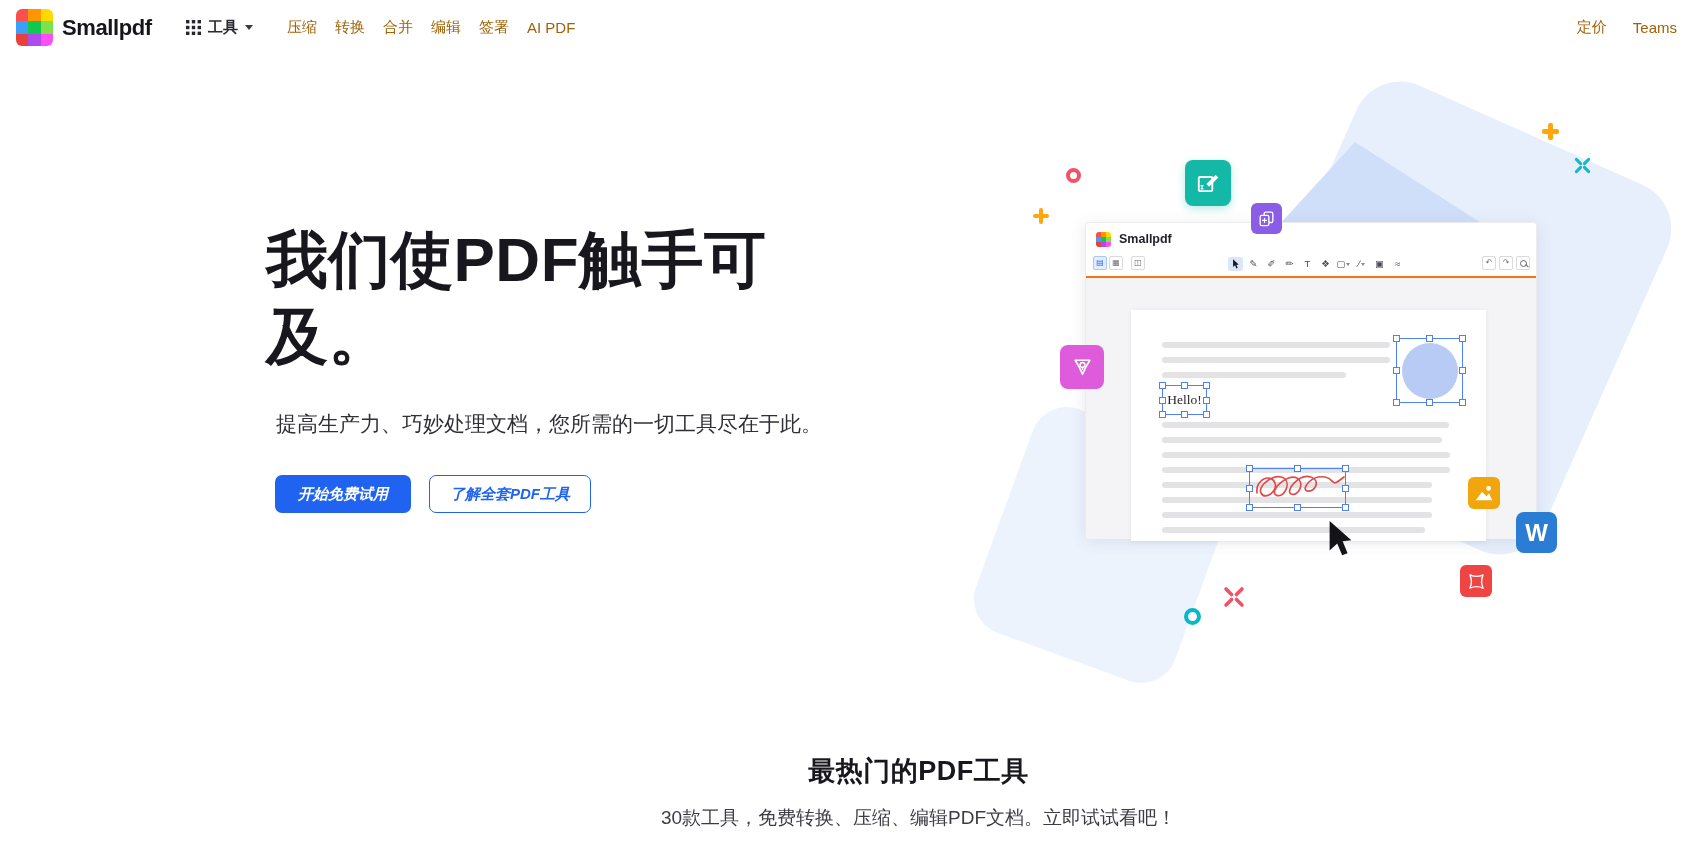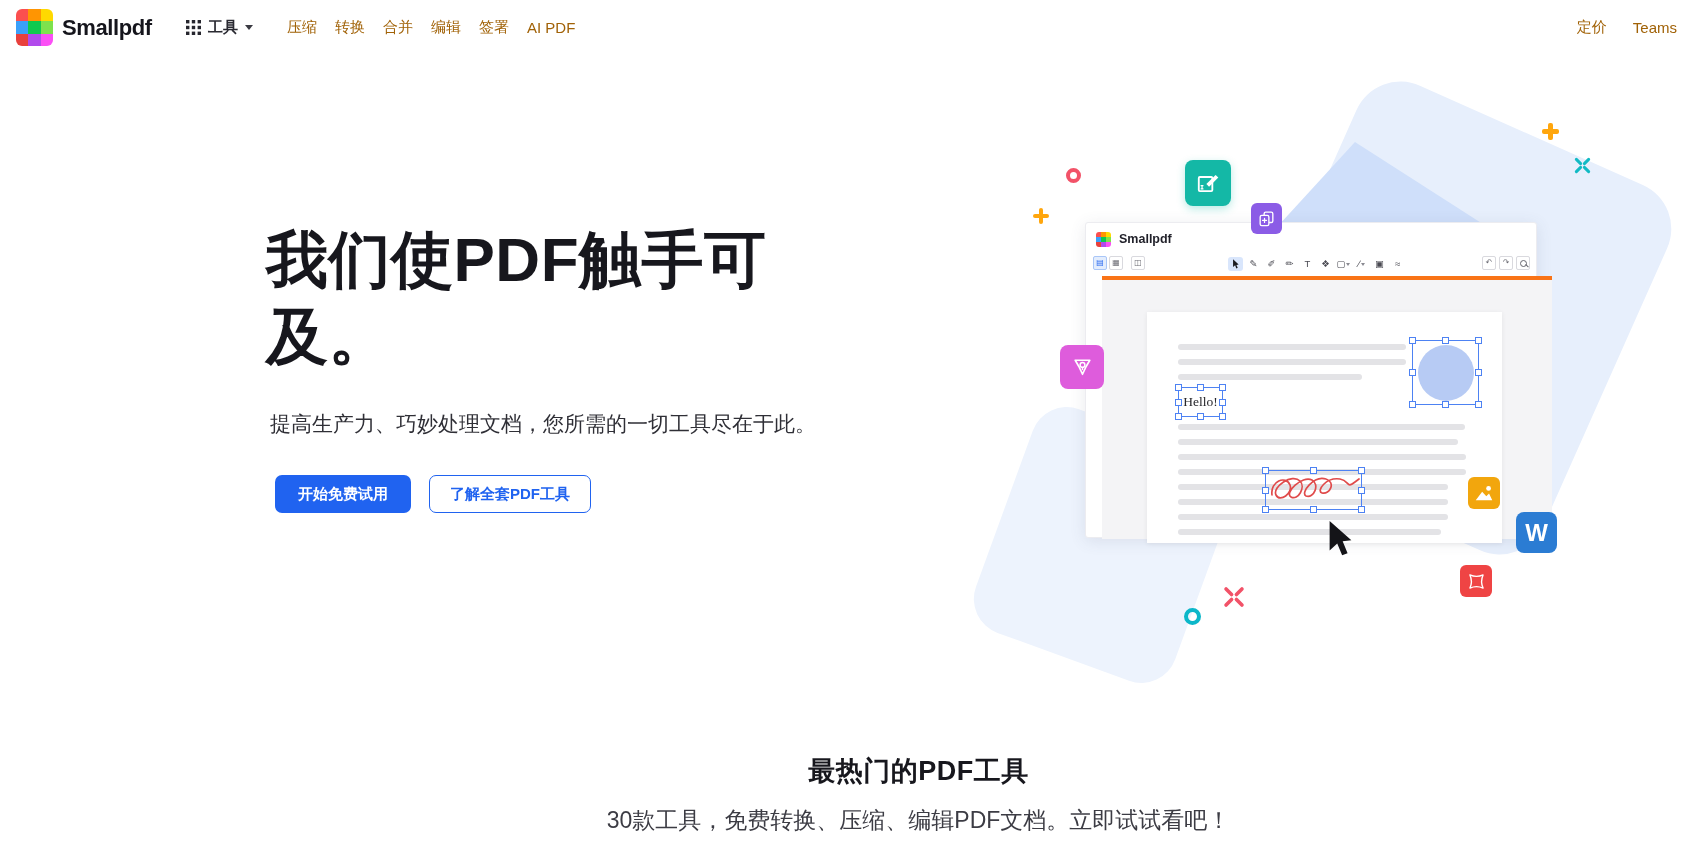--- a/index.html
+++ b/index.html
@@ -20,25 +20,25 @@
   .nav-left { position:absolute; left:186px; top:0; height:55px; display:flex; align-items:center; gap:18px; }
   .nav-item { font-size:15px; color:#a16207; text-decoration:none; cursor:pointer; white-space:nowrap; }
   .nav-tools { display:flex; align-items:center; gap:7px; margin-right:16px; font-weight:600; color:#2a2a32; }
   .caret-down { width:0; height:0; border-left:4.5px solid transparent; border-right:4.5px solid transparent;
                 border-top:5.5px solid #3a3a42; display:inline-block; }
   .nav-right { position:absolute; right:10px; top:0; height:55px; display:flex; align-items:center; gap:26px; }
 
   
   .hero-heading { position:absolute; left:266px; top:222px; font-size:62px; line-height:1.24;
                   font-weight:800; color:#17171d; letter-spacing:0.5px; }
-  .hero-subtitle { position:absolute; left:270px; top:410px; font-size:21px; color:#2f2f36; }
+  .hero-subtitle { position:absolute; left:276px; top:410px; font-size:21px; color:#2f2f36; }
   .cta-row { position:absolute; left:275px; top:475px; display:flex; gap:18px; }
   .btn { height:38px; border-radius:7px; font-size:15px; font-weight:700; cursor:pointer;
          display:flex; align-items:center; justify-content:center;
-         font-family:"Liberation Sans","DejaVu Sans",sans-serif; }
+         font-family:"Liberation Sans","DejaVu Sans",sans-serif;font-style:italic; }
   .btn-primary { background:#2063f0; color:#fff; border:none; padding:0 23px; min-width:130px; }
   .btn-secondary { background:#fff; color:#2063f0; border:1px solid #2063f0; padding:0 20px; min-width:157px; }
 
   
   .illus { position:absolute; left:940px; top:100px; width:747px; height:560px; z-index:1; }
   .bg-shape { position:absolute; }
   .bg-rect-right { left:340px; top:18px; width:340px; height:400px; border-radius:48px;
                    transform:rotate(24deg); background:#e7effc; }
   .bg-triangle { left:338px; top:42px; width:208px; height:84px; background:#cfdffa;
                  clip-path:polygon(37% 0, 0 100%, 100% 100%); }
@@ -59,22 +59,22 @@
   .tb-main { position:absolute; left:142px; top:2px; display:flex; gap:3px; align-items:center; }
   .tool { width:15px; height:14px; display:flex; align-items:center; justify-content:center;
           font-size:9.5px; color:#4a4a52; line-height:1; }
   .tool.selected { background:#d9e6fc; border-radius:3px; }
   .tool .mini-caret { width:0; height:0; border-left:2.5px solid transparent; border-right:2.5px solid transparent;
                       border-top:3px solid #8a8a92; margin-left:1px; }
   .tb-right { position:absolute; right:6px; top:1px; display:flex; gap:3px; }
   .mini-search { width:7px; height:7px; border:1.3px solid #66666e; border-radius:50%; position:relative; }
   .mini-search::after { content:''; position:absolute; width:3.5px; height:1.3px; background:#66666e;
                         transform:rotate(45deg); right:-3px; bottom:-1px; }
-  .win-canvas { position:absolute; left:16px; top:53px; width:100%; height:263px; background:#f4f4f6;
-                border-top:4px solid #f97316; }
+  .win-canvas { position:absolute; left:0; top:53px; width:100%; height:263px; background:#f4f4f6;
+                border-top:2px solid #f97316;text-align:right; }
   .doc-page { position:absolute; left:45px; top:32px; width:355px; height:231px; background:#fff;
               box-shadow:0 1px 5px rgba(0,0,0,.07); }
   .doc-line { position:absolute; left:31px; height:6px; border-radius:3px; background:#e3e3e6; }
 
   .sel { position:absolute; border:1.5px solid #4d82f3; }
   .handle { position:absolute; width:7px; height:7px; background:#fff; border:1.5px solid #4d82f3; }
   .h-tl{left:-4px;top:-4px} .h-tm{left:calc(50% - 3.5px);top:-4px} .h-tr{right:-4px;top:-4px}
   .h-ml{left:-4px;top:calc(50% - 3.5px)} .h-mr{right:-4px;top:calc(50% - 3.5px)}
   .h-bl{left:-4px;bottom:-4px} .h-bm{left:calc(50% - 3.5px);bottom:-4px} .h-br{right:-4px;bottom:-4px}
 
@@ -102,21 +102,21 @@
   .plus-left { left:93px; top:108px; width:16px; height:16px; }
   .plus-right { left:602px; top:23px; width:17px; height:17px; }
   .xmark { position:absolute; z-index:3; }
   .xm-teal { left:634px; top:57px; }
   .xm-pink { left:283px; top:486px; }
   .cursor-arrow { position:absolute; left:387px; top:420px; z-index:5; }
 
   
   .tools-section { position:absolute; top:753px; left:0; width:100%; text-align:center; padding-left:150px; }
   .tools-heading { font-size:27px; font-weight:800; color:#17171d; letter-spacing:0.5px; }
-  .tools-subtitle { margin-top:16px; font-size:23px; color:#3c3c44; }
+  .tools-subtitle { margin-top:16px; font-size:19px; color:#3c3c44; }
 </style>
 </head>
 <body>
 
 <div class="page">
 
   <header class="header">
     <div class="brand">
       <span class="logo-grid">
           <span style="background: rgb(251, 79, 79);"></span>

